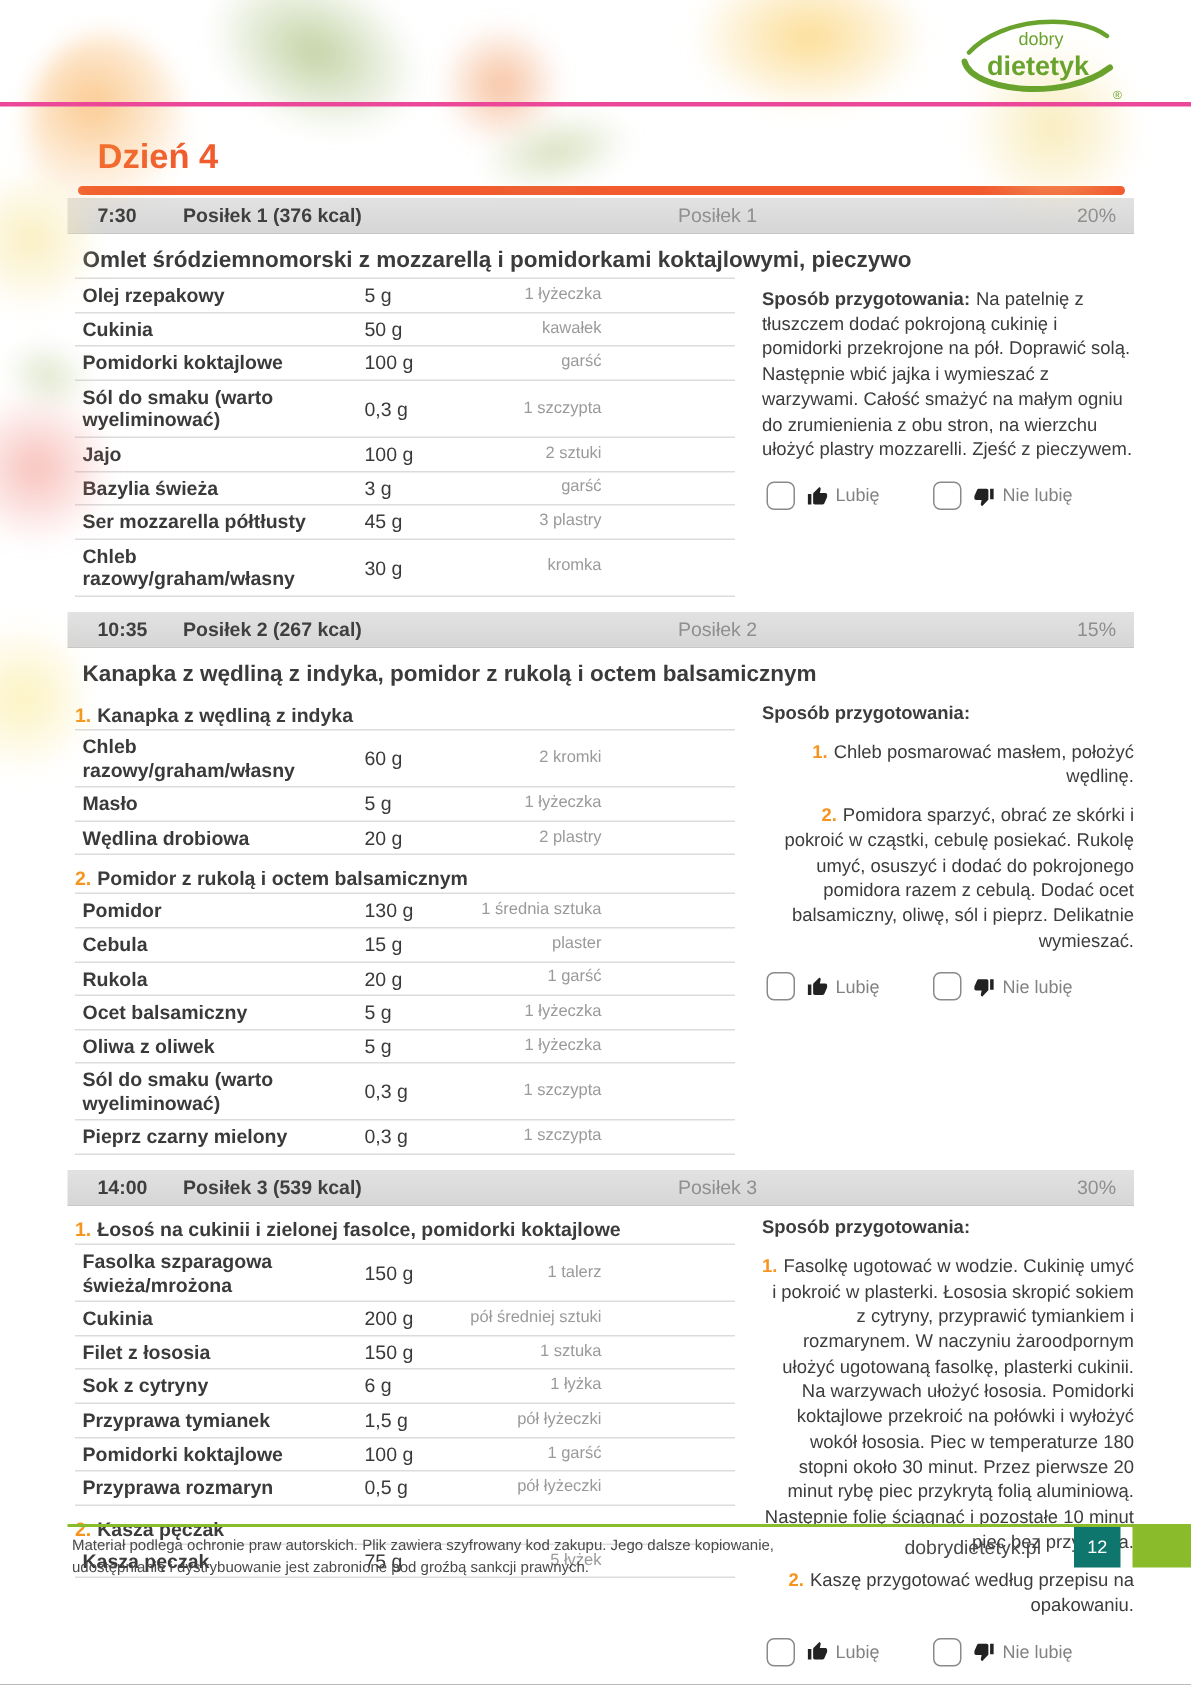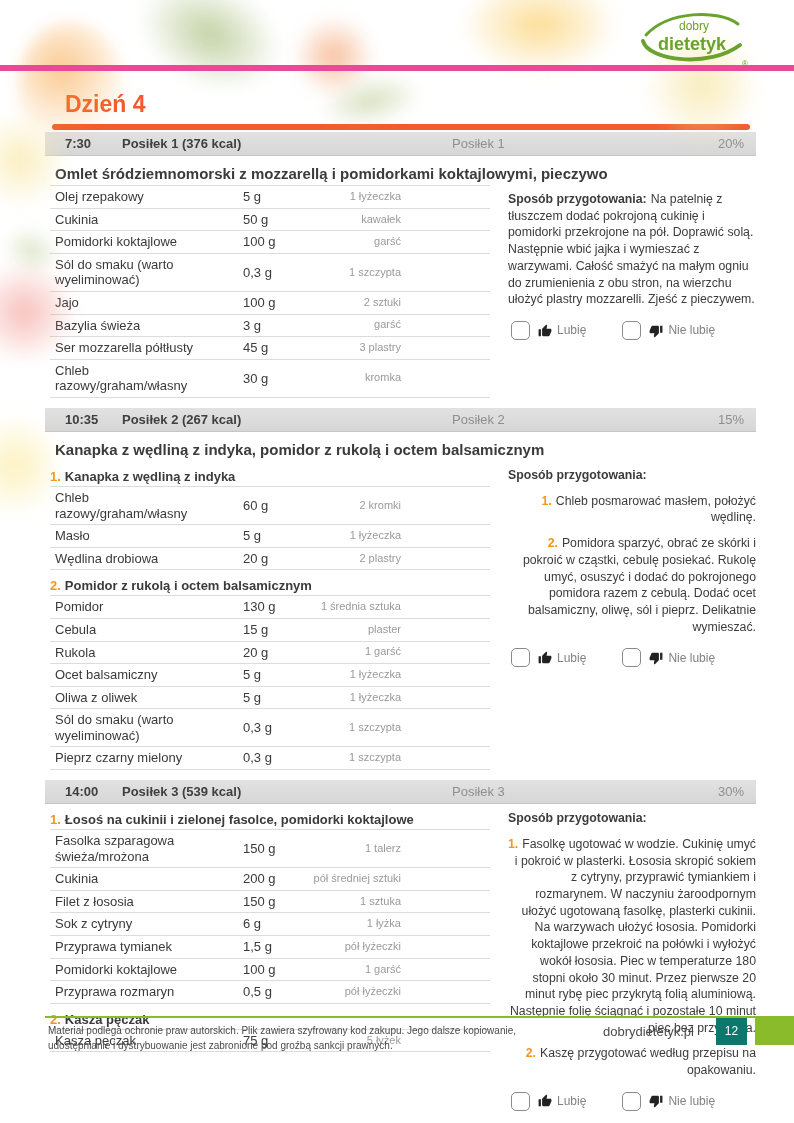--- a/index.html
+++ b/index.html
@@ -28,21 +28,21 @@
   .b-lemonL{left:-22px; top:110px; width:85px; height:100px;
     background:radial-gradient(circle, rgba(248,233,170,.75), rgba(248,233,170,0) 75%);}
   .b-leaf3{left:2px; top:228px; width:60px; height:45px; transform:rotate(20deg);
     background:radial-gradient(ellipse, rgba(170,190,120,.4), rgba(170,190,120,0) 70%);}
   .b-pink{left:-26px; top:262px; width:100px; height:100px;
     background:radial-gradient(circle, rgba(240,130,120,.5), rgba(240,130,120,0) 74%);}
   .b-lemonL2{left:-25px; top:408px; width:80px; height:115px;
     background:radial-gradient(circle, rgba(248,222,94,.4), rgba(248,222,94,0) 74%);}
 
   
-  .top-header{position:relative; height:71px; border-bottom:6px solid #ec4899;}
+  .top-header{position:relative; height:71px; border-bottom:3px solid #ec4899;}
   .logo{position:absolute; right:44px; top:8px; width:112px; height:62px;}
   .logo svg{display:block;}
   .logo text{font-family:"Liberation Sans","DejaVu Sans",sans-serif; fill:#69a32d;}
 
   
   .day-title{margin:20px 0 6px 65px; font-size:23px; font-weight:700; color:#f15b2e;}
   .accent-bar{height:6px; margin:0 44px 2px 52px; border-radius:3px; background:#f15b2e;}
 
   
   .meals{margin:0 38px 0 45px;}
@@ -62,21 +62,21 @@
   .col-left{width:440px;}
   .col-right{width:248px; margin-left:18px; font-size:12.3px; line-height:1.36; color:#3c3c3c;}
 
   .group-title{font-size:13px; font-weight:700; margin:8px 0 2px 0; color:#3b3b3b;}
   .group-title .num{color:#f7941d; margin-right:4px;}
   .ing-table{border-top:1px solid #dcdcdc;}
   .ing-row{
     display:flex; align-items:center; padding:3px 0 3px 5px;
     border-bottom:1px solid #dcdcdc; font-size:13px; line-height:1.2;
   }
-  .ing-name{width:188px; padding-right:22px;}
+  .ing-name{width:188px; padding-right:22px;font-weight:bold;}
   .ing-amount{width:58px;}
   .ing-measure{width:100px; font-size:11px; color:#9a9a9a; line-height:1.25;text-align:right;}
 
   .prep-heading{margin:6px 0 9px 0;}
   .prep-heading .bold{font-weight:700;}
   .prep-intro{margin-left:4px;}
   .prep-step{margin:0 0 9px 0;text-align:right;}
   .prep-step .num{color:#f7941d; font-weight:700; margin-right:4px;}
 
   .like-row{display:flex; align-items:center; gap:36px; margin:13px 0 4px 3px;}

